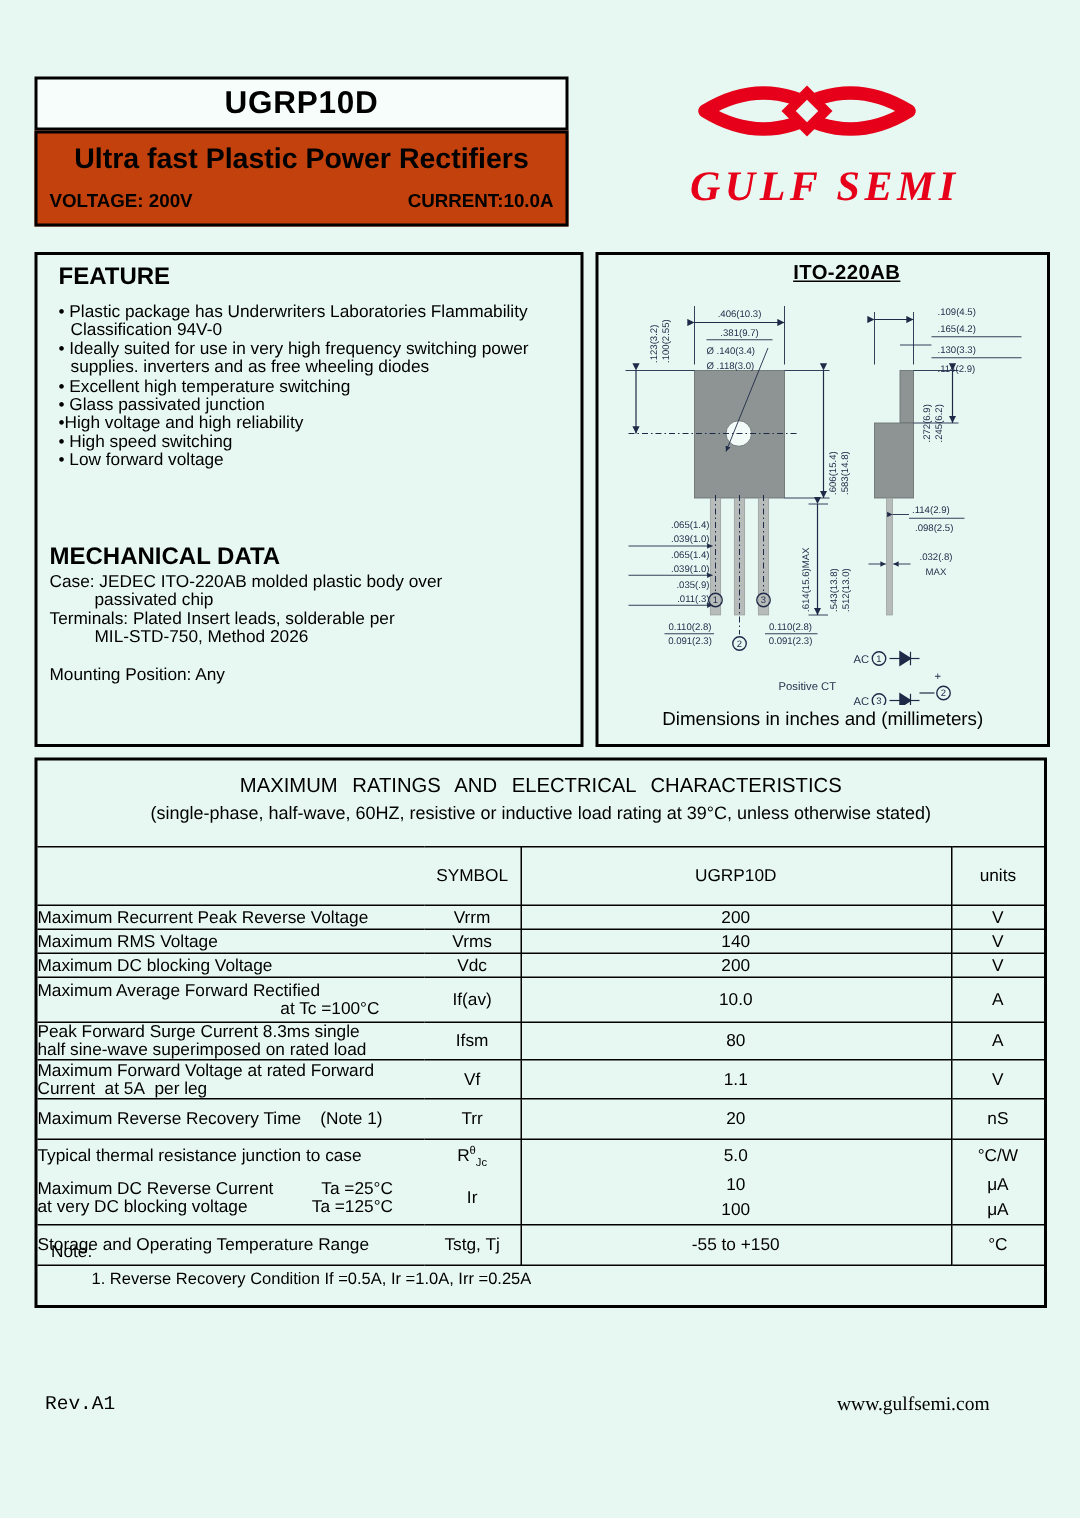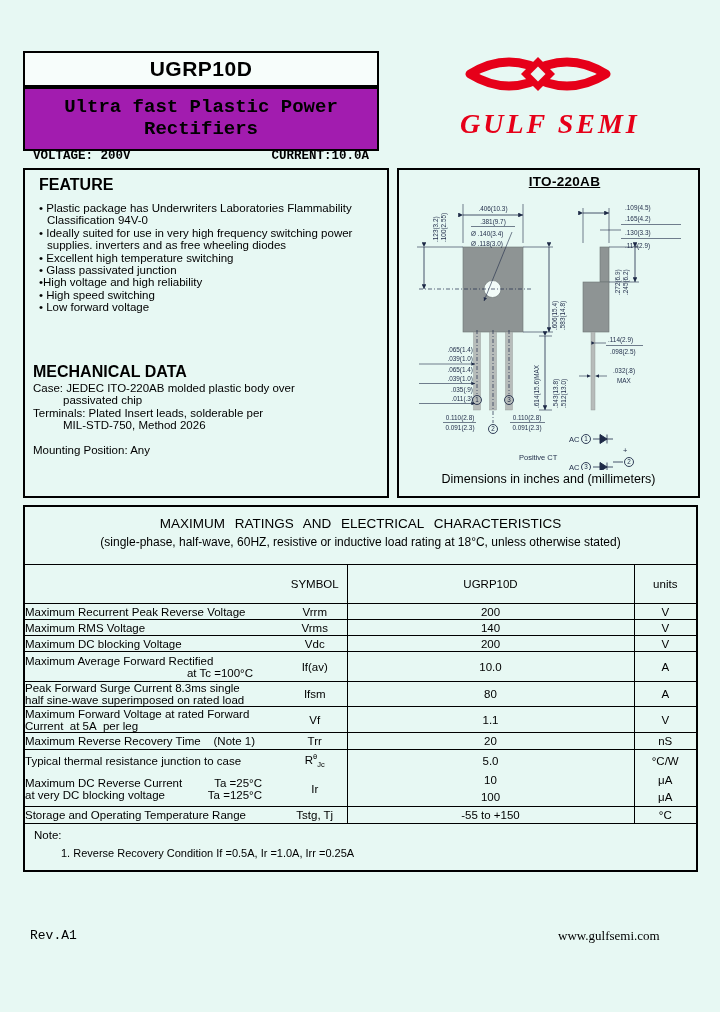--- a/index.html
+++ b/index.html
@@ -2,21 +2,21 @@
 <html><head>
 <meta charset="utf-8">
 <style>
   html,body{margin:0;padding:0;}
   body{width:720px;height:1012px;background:#e7f8f3;font-family:"Liberation Sans",sans-serif;color:#000;}
   .page{position:relative;width:720px;height:1012px;background:#e7f8f3;overflow:hidden;}
 
   
   .pn-box{position:absolute;left:23px;top:51px;width:352px;height:32px;border:2px solid #000;background:#f7fdfb;
           text-align:center;font-weight:bold;font-size:21px;line-height:32px;letter-spacing:.5px;}
-  .desc-box{position:absolute;left:23px;top:87px;width:352px;height:60px;border:2px solid #000;background:#a21caf;font-family:Liberation Mono, monospace;}
+  .desc-box{position:absolute;left:23px;top:87px;width:352px;height:60px;border:2px solid #000;background:#c2410c;}
   .desc{text-align:center;font-size:19px;font-weight:bold;margin-top:7px;}
   .vc-row{display:flex;justify-content:space-between;padding:0 8px;font-size:12.5px;font-weight:bold;margin-top:9px;}
 
   
   .logo{position:absolute;left:452px;top:46px;width:230px;height:90px;}
   .logo-text{font-family:"Liberation Serif",serif;font-style:italic;font-weight:bold;font-size:28px;
              color:#e60019;letter-spacing:3px;margin-top:0;margin-left:8px;}
 
   
   .feature-box{position:absolute;left:23px;top:168px;width:362px;height:326px;border:2px solid #000;}
@@ -58,21 +58,21 @@
   .c-sym{border-right:1px solid #000;}
   .c-val{border-right:1px solid #000;}
   td.par{text-align:left;padding-left:11px;}
   td.par .pw{display:block;max-width:232px;}
   td.sym,th.h-sym{text-align:center;}
   td.val,th.h-dev{text-align:center;}
   td.uni,th.h-uni{text-align:center;}
   th.h-sym,th.h-dev{font-weight:bold;}
   .nb{border-bottom:none !important;}
   td sup,td sub{font-size:7.5px;}
-  .r16{height:16px;}.r17{height:17px;margin-top:24px;}.r22{height:22px;}.r25{height:25px;}.r26{height:26px;}.r30{height:30px;}.r35{height:35px;}
+  .r16{height:16px;}.r17{height:27px;margin-top:24px;}.r22{height:22px;}.r25{height:25px;}.r26{height:26px;}.r30{height:30px;}.r35{height:35px;}
   .p2right{display:block;text-align:right;padding-right:30px;}
   .pline{display:flex;justify-content:space-between;width:237px;}
   .stack2 div{line-height:17px;}
   .note-head{position:absolute;top:322px;left:9px;font-size:11.5px;}
   .note-item{position:absolute;top:340px;left:36px;font-size:11px;}
 
   
   .footer-left{position:absolute;left:30px;top:928px;font-family:Liberation Mono, monospace;font-size:13px;}
   .footer-right{position:absolute;left:558px;top:928px;font-family:"Liberation Serif",serif;font-size:13px;}
 </style>
@@ -248,21 +248,21 @@
       <line class="dl" x1="214" y1="282" x2="224" y2="282"></line>
       <circle class="pinc" cx="230" cy="282" r="4.5"></circle>
       <text class="pintxt" x="230" y="284.3" text-anchor="middle">2</text>
       <text class="small" x="120" y="280">Positive CT</text>
     </svg>
     <div class="pkg-caption">Dimensions in inches and (millimeters)</div>
   </div>
 
   <div class="table-box">
     <div class="tbl-title">MAXIMUM RATINGS AND ELECTRICAL CHARACTERISTICS</div>
-    <div class="tbl-sub">(single-phase, half-wave, 60HZ, resistive or inductive load rating at 18°C, unless otherwise stated)</div>
+    <div class="tbl-sub">(single-phase, half-wave, 60HZ, resistive or inductive load rating at 39°C, unless otherwise stated)</div>
 
     <table class="ratings">
       <colgroup>
           <col style="width:258px">
           <col style="width:64px">
           <col style="width:287px">
           <col style="width:62px">
         </colgroup>
       <thead>
         <tr>

